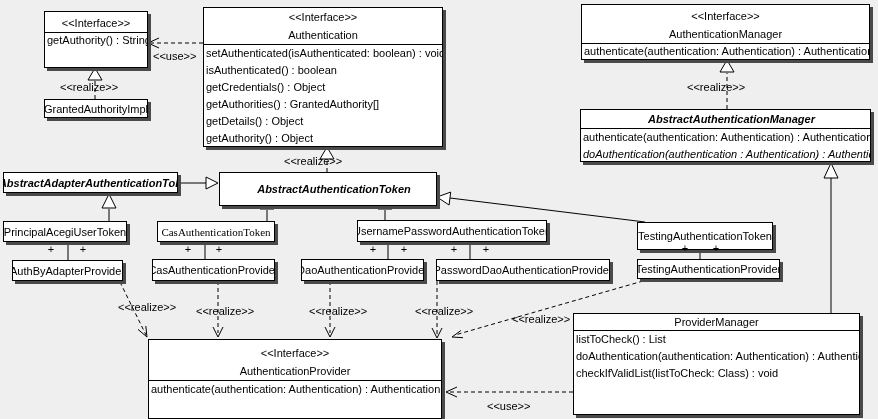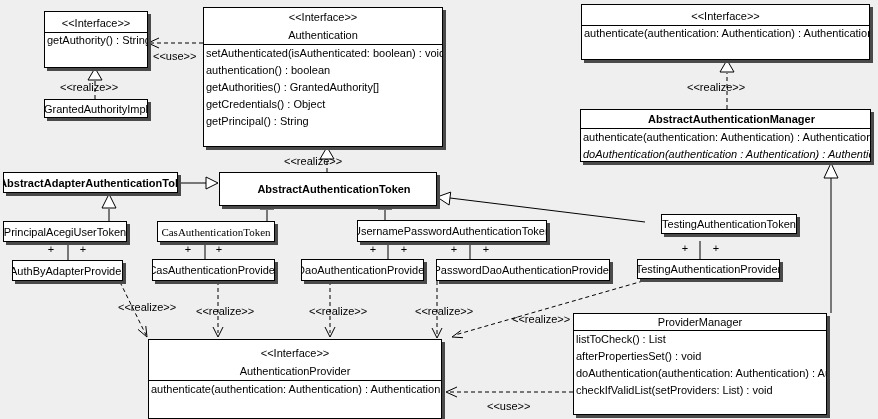--- a/index.html
+++ b/index.html
@@ -13,21 +13,21 @@
     box-shadow:3px 3px 0 #4a4a4a;box-sizing:border-box;
     font-size:11px;color:#000;overflow:hidden;white-space:nowrap;
   }
   .hdr{text-align:center;}
   .stereo,.cname{line-height:18px;}
   .hdr2{padding-top:2px;}
   .methods{border-top:1px solid #000;}
   .m{line-height:17px;padding-left:2px;}
   .m16{line-height:15px;padding-left:2px;}
   .it{font-style:italic;}
-  .absname{font-weight:bold;padding-left:12px;}
+  .absname{font-style:italic;font-weight:bold;padding-left:12px;}
   .namebox{display:flex;align-items:center;justify-content:center;text-align:center;}
   .lbl{position:absolute;font-size:11px;color:#000;white-space:nowrap;}
   .plus{position:absolute;width:10px;text-align:center;font-size:11px;color:#000;}
 </style>
 </head>
 <body>
 
 <div id="stage">
 
   <svg id="wires" viewBox="0 0 878 419" xmlns="http://www.w3.org/2000/svg">
@@ -138,30 +138,32 @@
     <span>GrantedAuthorityImpl</span>
   </div>
 
   <div class="box" style="left:203px;top:7px;width:240px;height:140px;">
     <div class="hdr">
       <div class="stereo">&lt;&lt;Interface&gt;&gt;</div>
       <div class="cname">Authentication</div>
     </div>
     <div class="methods">
       <div class="m">setAuthenticated(isAuthenticated: boolean) : void</div>
-      <div class="m">authentication() : boolean</div>
+      <div class="m">isAuthenticated() : boolean</div>
+      <div class="m">getCredentials() : Object</div>
       <div class="m">getAuthorities() : GrantedAuthority[]</div>
-      <div class="m">getCredentials() : Object</div>
-      <div class="m">getPrincipal() : String</div>
+      <div class="m">getDetails() : Object</div>
+      <div class="m">getAuthority() : Object</div>
     </div>
   </div>
 
   <div class="box" style="left:581px;top:4px;width:289px;height:56px;">
     <div class="hdr hdr2">
       <div class="stereo">&lt;&lt;Interface&gt;&gt;</div>
+      <div class="cname">AuthenticationManager</div>
     </div>
     <div class="methods">
       <div class="m m16">authenticate(authentication: Authentication) : Authentication</div>
     </div>
   </div>
 
   <div class="box" style="left:580px;top:109px;width:291px;height:53px;">
     <div class="hdr">
       <div class="cname absname">AbstractAuthenticationManager</div>
     </div>
@@ -184,21 +186,21 @@
   </div>
 
   <div class="box namebox" style="left:157px;top:221px;width:118px;height:21px;font-family:Liberation Serif, serif;">
     <span>CasAuthenticationToken</span>
   </div>
 
   <div class="box namebox" style="left:357px;top:220px;width:190px;height:22px;">
     <span>UsernamePasswordAuthenticationToken</span>
   </div>
 
-  <div class="box namebox" style="left:637px;top:214px;width:136px;height:20px;margin-left:24px;">
+  <div class="box namebox" style="left:637px;top:222px;width:136px;height:28px;">
     <span>TestingAuthenticationToken</span>
   </div>
 
   <div class="box namebox" style="left:12px;top:260px;width:111px;height:21px;">
     <span>AuthByAdapterProvider</span>
   </div>
 
   <div class="box namebox" style="left:152px;top:259px;width:123px;height:22px;">
     <span>CasAuthenticationProvider</span>
   </div>
@@ -218,29 +220,28 @@
   <div class="box" style="left:148px;top:339px;width:294px;height:80px;">
     <div class="hdr" style="padding-top:4px;">
       <div class="stereo">&lt;&lt;Interface&gt;&gt;</div>
       <div class="cname">AuthenticationProvider</div>
     </div>
     <div class="methods">
       <div class="m">authenticate(authentication: Authentication) : Authentication</div>
     </div>
   </div>
 
-  <div class="box" style="left:573px;top:313px;width:254px;height:102px;">
+  <div class="box" style="left:573px;top:313px;width:287px;height:102px;">
     <div class="hdr">
       <div class="cname" style="line-height:16px;">ProviderManager</div>
     </div>
     <div class="methods">
       <div class="m">listToCheck() : List</div>
-      <div class="m">afterPropertiesSet() : void</div>
       <div class="m">doAuthentication(authentication: Authentication) : Authentication</div>
-      <div class="m">checkIfValidList(setProviders: List) : void</div>
+      <div class="m">checkIfValidList(listToCheck: Class) : void</div>
     </div>
   </div>
 
   <span class="lbl" style="left:153px;top:50px;">&lt;&lt;use&gt;&gt;</span>
   <span class="lbl" style="left:60px;top:81px;">&lt;&lt;realize&gt;&gt;</span>
   <span class="lbl" style="left:284px;top:155px;">&lt;&lt;realize&gt;&gt;</span>
   <span class="lbl" style="left:687px;top:81px;">&lt;&lt;realize&gt;&gt;</span>
   <span class="lbl" style="left:118px;top:301px;">&lt;&lt;realize&gt;&gt;</span>
   <span class="lbl" style="left:196px;top:305px;">&lt;&lt;realize&gt;&gt;</span>
   <span class="lbl" style="left:309px;top:305px;">&lt;&lt;realize&gt;&gt;</span>

